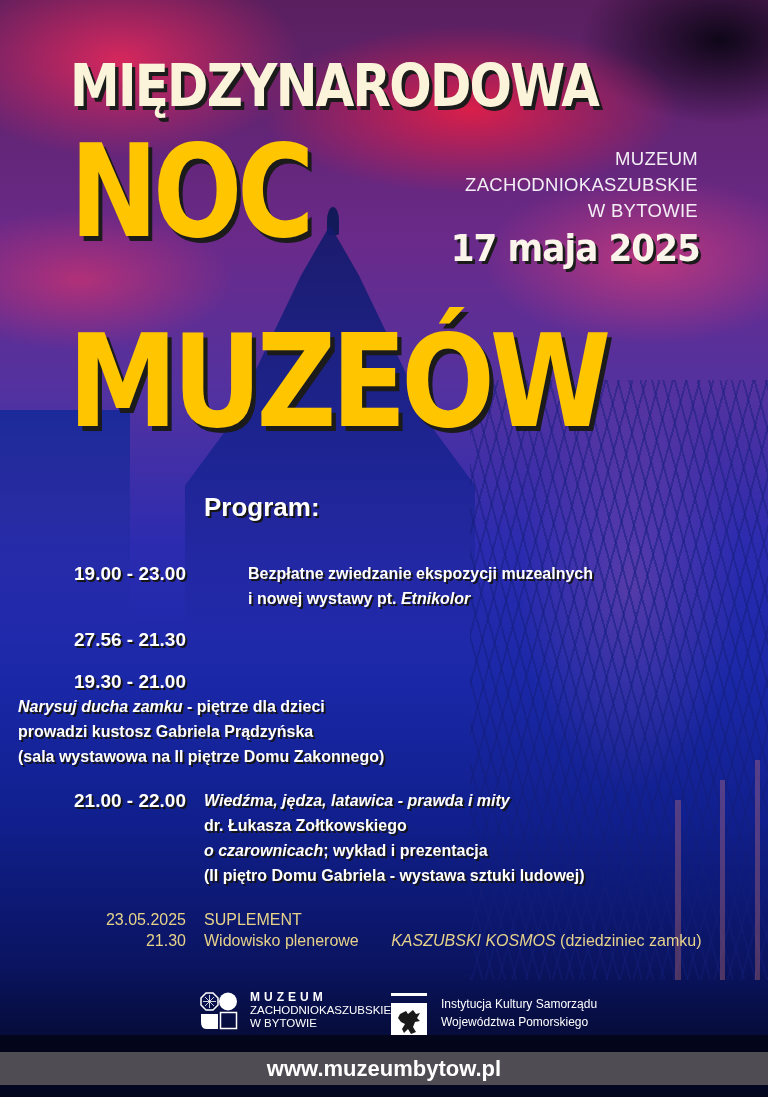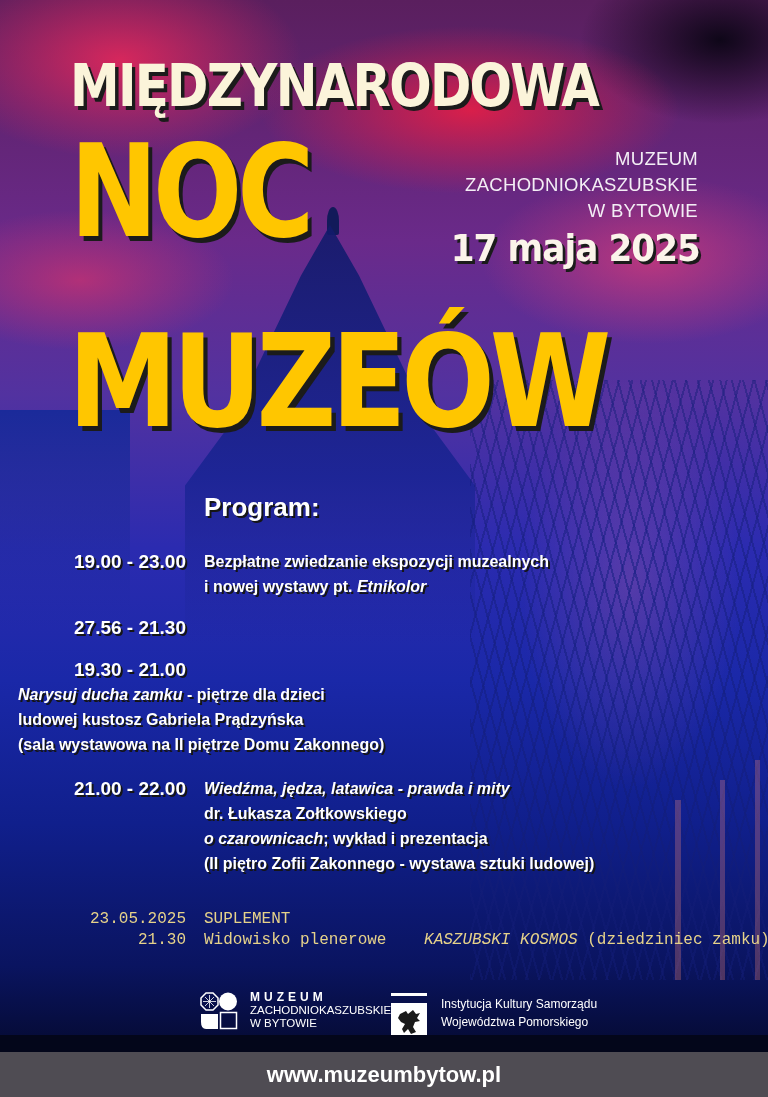--- a/index.html
+++ b/index.html
@@ -89,30 +89,30 @@
     width: 186px; text-align: right; flex: none;
     color: #ffffff; font-weight: bold; font-size: 19px; line-height: 25px;
     text-shadow: 2px 2px 0 #151515; white-space: nowrap;
   }
   .row-desc {
     margin-left: 18px; color: #ffffff; font-weight: bold;
     font-size: 16px; line-height: 25px; text-shadow: 2px 2px 0 #151515;
   }
   .row-desc .line { display: block; white-space: nowrap; }
   .row-desc i { font-style: italic; }
-  .r1 { margin-top: 4px; }
+  .r1 { margin-top: 16px; gap: 44px; }
   .r2 { margin-top: 16px; }
   .r3 { margin-top: 17px; flex-direction: column; }
   .r4 { margin-top: 19px; }
 
   .supplement {
     position: absolute; left: 0; top: 909px; width: 768px;
     color: #e6d28a; font-size: 16px; line-height: 21px;
   }
-  .supp-row { display: flex; font-family: Liberation Mono, monospace; }
+  .supp-row { display: flex; }
   .supp-time { width: 186px; text-align: right; flex: none; }
   .supp-text { margin-left: 18px; white-space: nowrap; }
   .supp-text i { font-style: italic; margin-left: 28px; }
 
   .logos {
     position: absolute; left: 0; top: 985px; width: 768px; height: 50px;
   }
   .logo-museum-icon { position: absolute; left: 200px; top: 7px; width: 38px; height: 38px; }
   .logo-museum-text {
     position: absolute; left: 250px; top: 6px; color: #ffffff; font-size: 11.5px; line-height: 13px;
@@ -121,21 +121,21 @@
   .logo-sep-bar { position: absolute; left: 391px; top: 8px; width: 36px; height: 3px; background: #fff; }
   .logo-crest {
     position: absolute; left: 391px; top: 18px; width: 36px; height: 38px; background: #ffffff;
     display: flex; align-items: center; justify-content: center;
   }
   .logo-inst-text {
     position: absolute; left: 441px; top: 10px; color: #ffffff; font-size: 12px; line-height: 18px;
   }
 
   .footer {
-    position: absolute; left: 0; top: 1052px; width: 768px; height: 45px;
+    position: absolute; left: 0; top: 1052px; width: 768px; height: 33px;
     background: #4f4c53; display: flex; align-items: center; justify-content: center;
     color: #ffffff; font-weight: bold; font-size: 22px;
   }
   .footer-top-strip {
     position: absolute; left: 0; top: 1035px; width: 768px; height: 17px; background: #03061a;
   }
 </style>
 </head>
 <body>
 
@@ -173,32 +173,32 @@
     </div>
 
     <div class="program-row r2">
       <div class="row-time">27.56 - 21.30</div>
     </div>
 
     <div class="program-row r3">
       <div class="row-time">19.30 - 21.00</div>
       <div class="row-desc">
         <span class="line"><i>Narysuj ducha zamku</i><span> - piętrze dla dzieci</span></span>
-        <span class="line">ludowej kustosz Gabriela Prądzyńska</span>
+        <span class="line">prowadzi kustosz Gabriela Prądzyńska</span>
         <span class="line">(sala wystawowa na II piętrze Domu Zakonnego)</span>
       </div>
     </div>
 
     <div class="program-row r4">
       <div class="row-time">21.00 - 22.00</div>
       <div class="row-desc">
         <span class="line"><i>Wiedźma, jędza, latawica - prawda i mity</i></span>
         <span class="line">dr. Łukasza Zołtkowskiego</span>
         <span class="line"><i>o czarownicach</i><span>; wykład i prezentacja</span></span>
-        <span class="line">(II piętro Zofii Zakonnego - wystawa sztuki ludowej)</span>
+        <span class="line">(II piętro Domu Gabriela - wystawa sztuki ludowej)</span>
       </div>
     </div>
   </div>
 
   <div class="supplement">
     <div class="supp-row">
       <div class="supp-time">23.05.2025</div>
       <div class="supp-text">SUPLEMENT</div>
     </div>
     <div class="supp-row">

